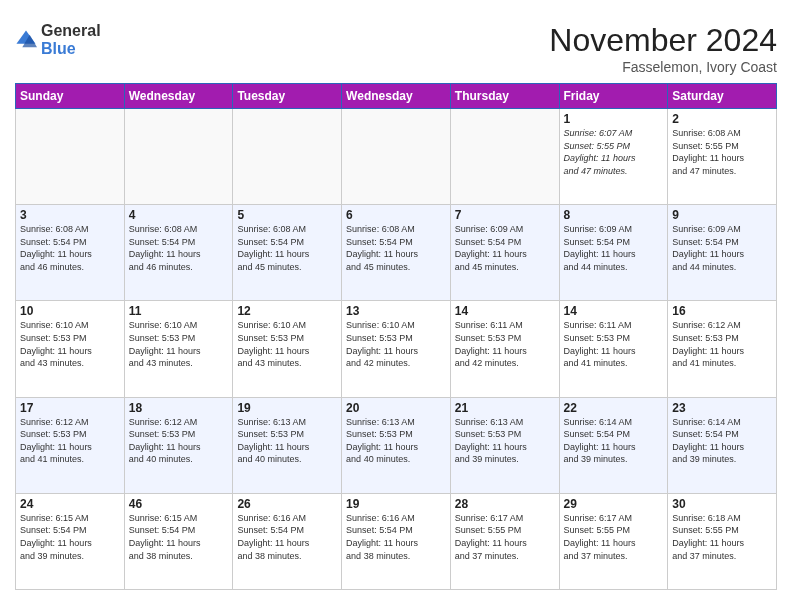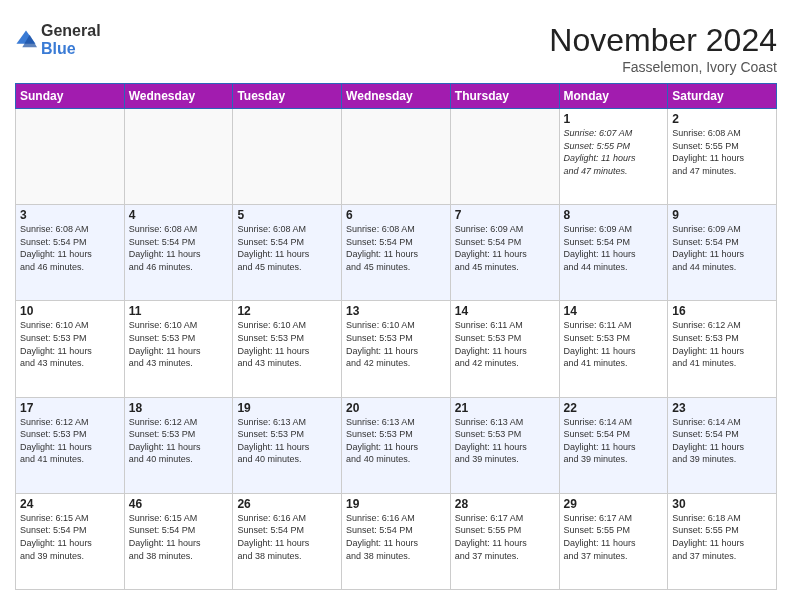--- a/index.html
+++ b/index.html
@@ -126,21 +126,21 @@
   </div>
 
   <table class="calendar">
     <thead>
       <tr>
         <th>Sunday</th>
         <th>Wednesday</th>
         <th>Tuesday</th>
         <th>Wednesday</th>
         <th>Thursday</th>
-        <th>Monday</th>
+        <th>Friday</th>
         <th>Saturday</th>
       </tr>
     </thead>
     <tbody id="calendar-body">
     <tr>
           <td class="empty-cell"></td>
           <td class="empty-cell"></td>
           <td class="empty-cell"></td>
           <td class="empty-cell"></td>
           <td class="empty-cell"></td>

